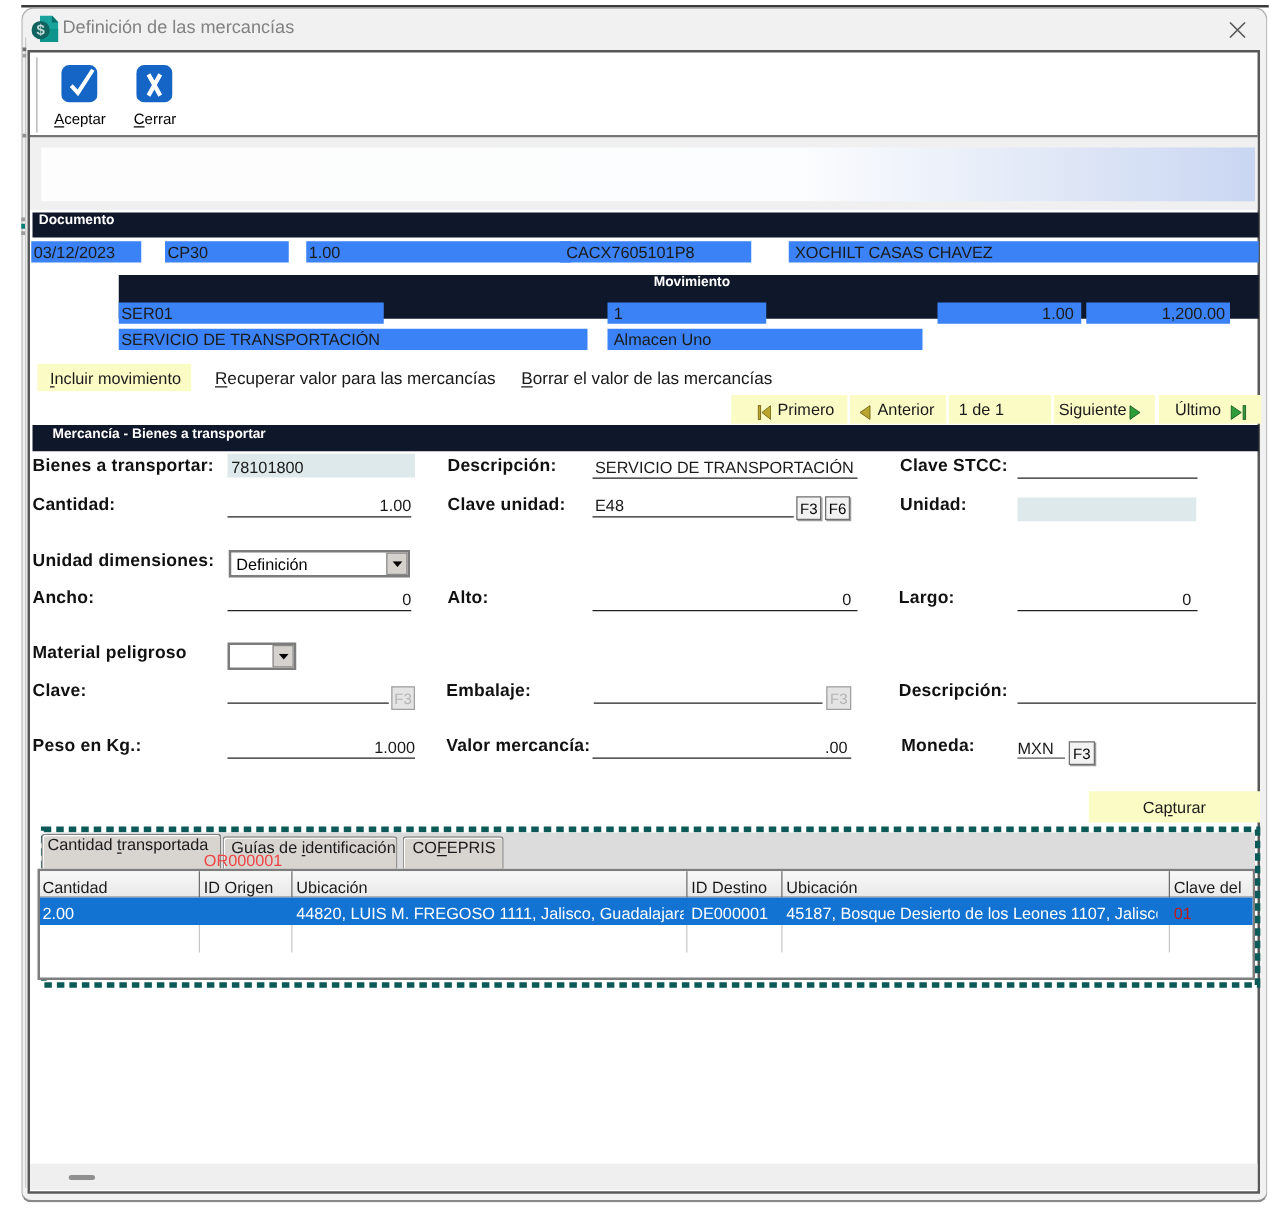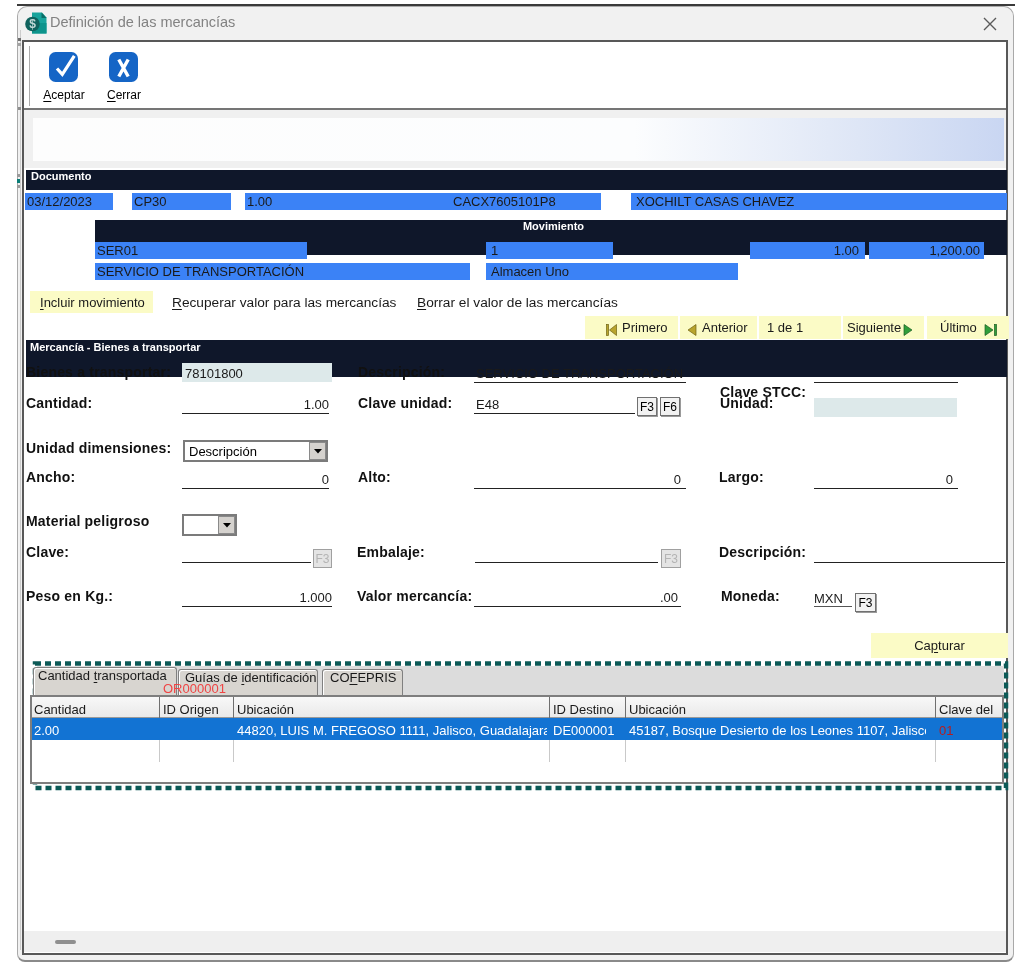--- a/index.html
+++ b/index.html
@@ -89,41 +89,41 @@
 <div class="abs val" style="left:847px;top:320px;">Siguiente</div>
 <svg class="abs" style="left:903px;top:324px;" width="11" height="12" viewBox="0 0 11 12">
   <path d="M1 0.5 L1 11.5 L9 6 Z" fill="#2f9e3a" stroke="#1c5c22" stroke-width="0.7"></path>
 </svg>
 <div class="abs val" style="left:940px;top:320px;">Último</div>
 <svg class="abs" style="left:984px;top:324px;" width="14" height="12" viewBox="0 0 14 12">
   <path d="M1 0.5 L1 11.5 L9 6 Z" fill="#2f9e3a" stroke="#1c5c22" stroke-width="0.7"></path>
   <rect x="10.5" y="0.5" width="2" height="11" fill="#2f9e3a" stroke="#1c5c22" stroke-width="0.7"></rect>
 </svg>
 
-<div class="abs tealbar" style="left:26px;top:340px;width:981px;height:37px;padding:1px 0 0 4px;">Mercancía - Bienes a transportar</div>
+<div class="abs tealbar" style="left:26px;top:340px;width:981px;height:21px;padding:1px 0 0 16px;">Mercancía - Bienes a transportar</div>
 
 <div class="abs lbl" style="left:26px;top:364px;">Bienes a transportar:</div>
 <div class="abs boxb val" style="left:182px;top:363px;width:150px;height:19px;padding:3px 0 0 3px;">78101800</div>
 <div class="abs lbl" style="left:358px;top:364px;">Descripción:</div>
 <div class="abs val ul" style="left:474px;top:366px;width:212px;height:17px;padding-left:2px;">SERVICIO DE TRANSPORTACIÓN</div>
-<div class="abs lbl" style="left:720px;top:364px;margin-top:20px;">Clave STCC:</div>
+<div class="abs lbl" style="left:720px;top:364px;">Clave STCC:</div>
 <div class="abs ul" style="left:814px;top:366px;width:144px;height:17px;"></div>
 
 <div class="abs lbl" style="left:26px;top:395px;">Cantidad:</div>
 <div class="abs val ul" style="left:182px;top:397px;width:147px;height:17px;text-align:right;">1.00</div>
 <div class="abs lbl" style="left:358px;top:395px;">Clave unidad:</div>
 <div class="abs val ul" style="left:474px;top:397px;width:161px;height:17px;padding-left:2px;">E48</div>
 <div class="abs" style="left:637px;top:397px;width:20px;height:19px;background:#f2f2f2;border:1px solid #707070;box-shadow:1px 1px 0 #9a9a9a;font-size:12px;text-align:center;padding-top:2px;">F3</div>
 <div class="abs" style="left:660px;top:397px;width:20px;height:19px;background:#f2f2f2;border:1px solid #707070;box-shadow:1px 1px 0 #9a9a9a;font-size:12px;text-align:center;padding-top:2px;">F6</div>
 <div class="abs lbl" style="left:720px;top:395px;">Unidad:</div>
 <div class="abs boxb" style="left:814px;top:398px;width:143px;height:19px;"></div>
 
 <div class="abs lbl" style="left:26px;top:440px;">Unidad dimensiones:</div>
 <div class="abs" style="left:183px;top:440px;width:145px;height:22px;border:2px solid #7b7b7b;background:#fff;">
-  <div class="abs" style="left:4px;top:2px;font-size:13px;">Descripción</div>
+  <div class="abs" style="left:4px;top:2px;font-size:13px;">Definición</div>
   <div class="abs" style="right:0;top:0;width:17px;height:18px;background:#d5d2ce;border:1px solid #8a8a8a;"></div>
   <svg class="abs" style="right:4px;top:7px;" width="8" height="5" viewBox="0 0 8 5">
       <path d="M0 0 L8 0 L4 4.5 Z" fill="#000"></path>
     </svg>
 </div>
 
 <div class="abs lbl" style="left:26px;top:469px;">Ancho:</div>
 <div class="abs val ul" style="left:182px;top:472px;width:147px;height:17px;text-align:right;">0</div>
 <div class="abs lbl" style="left:358px;top:469px;">Alto:</div>
 <div class="abs val ul" style="left:474px;top:472px;width:212px;height:17px;text-align:right;padding-right:5px;">0</div>

